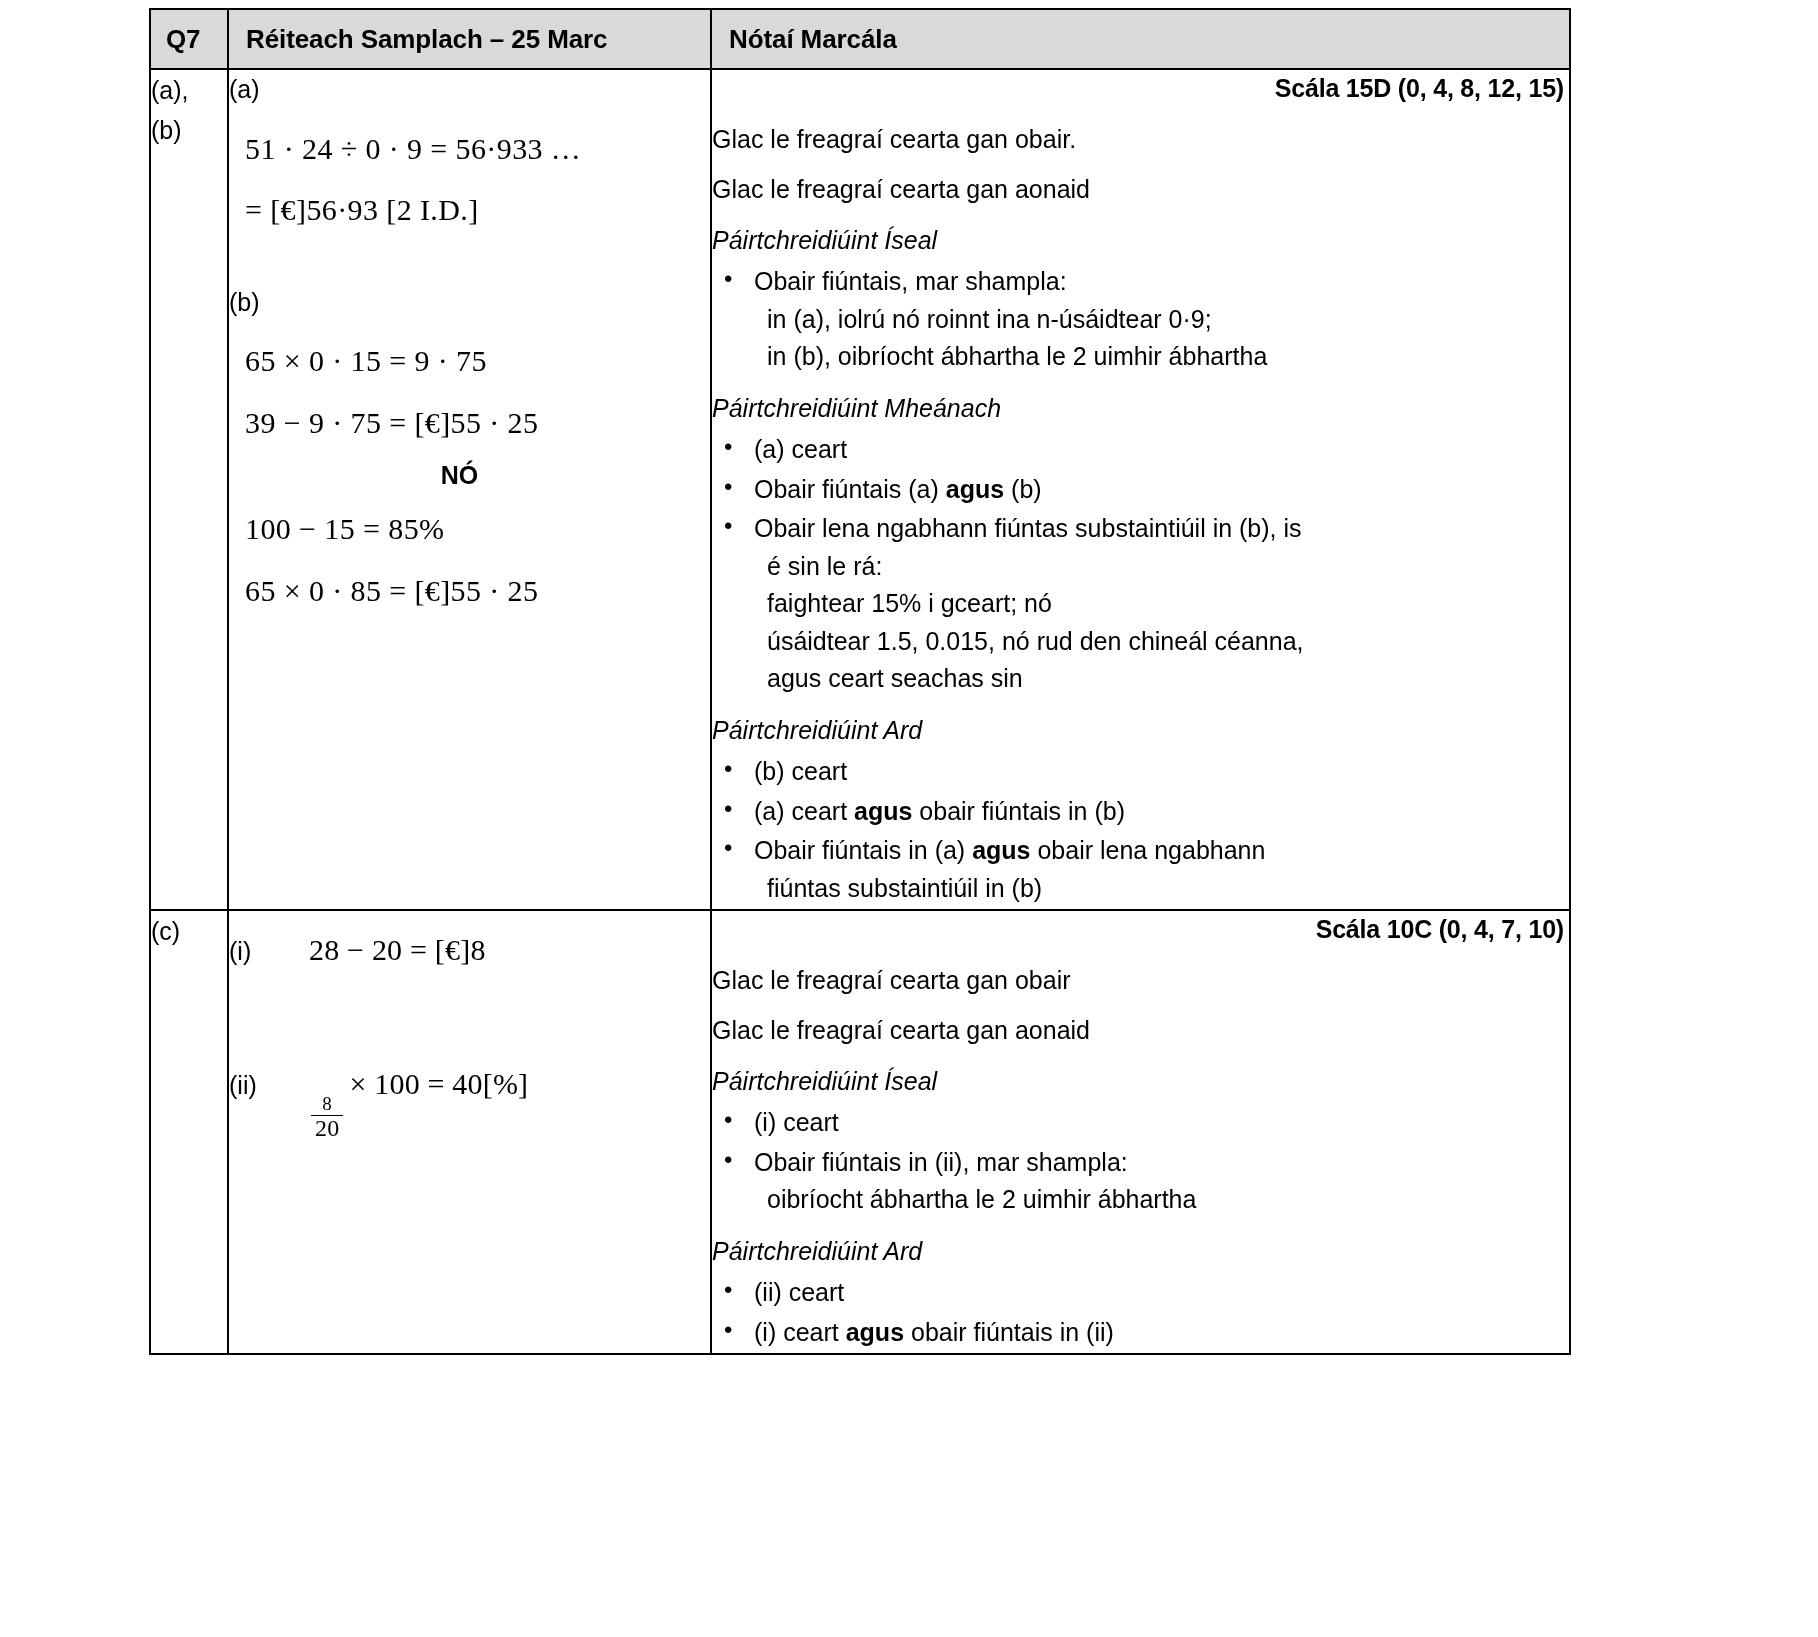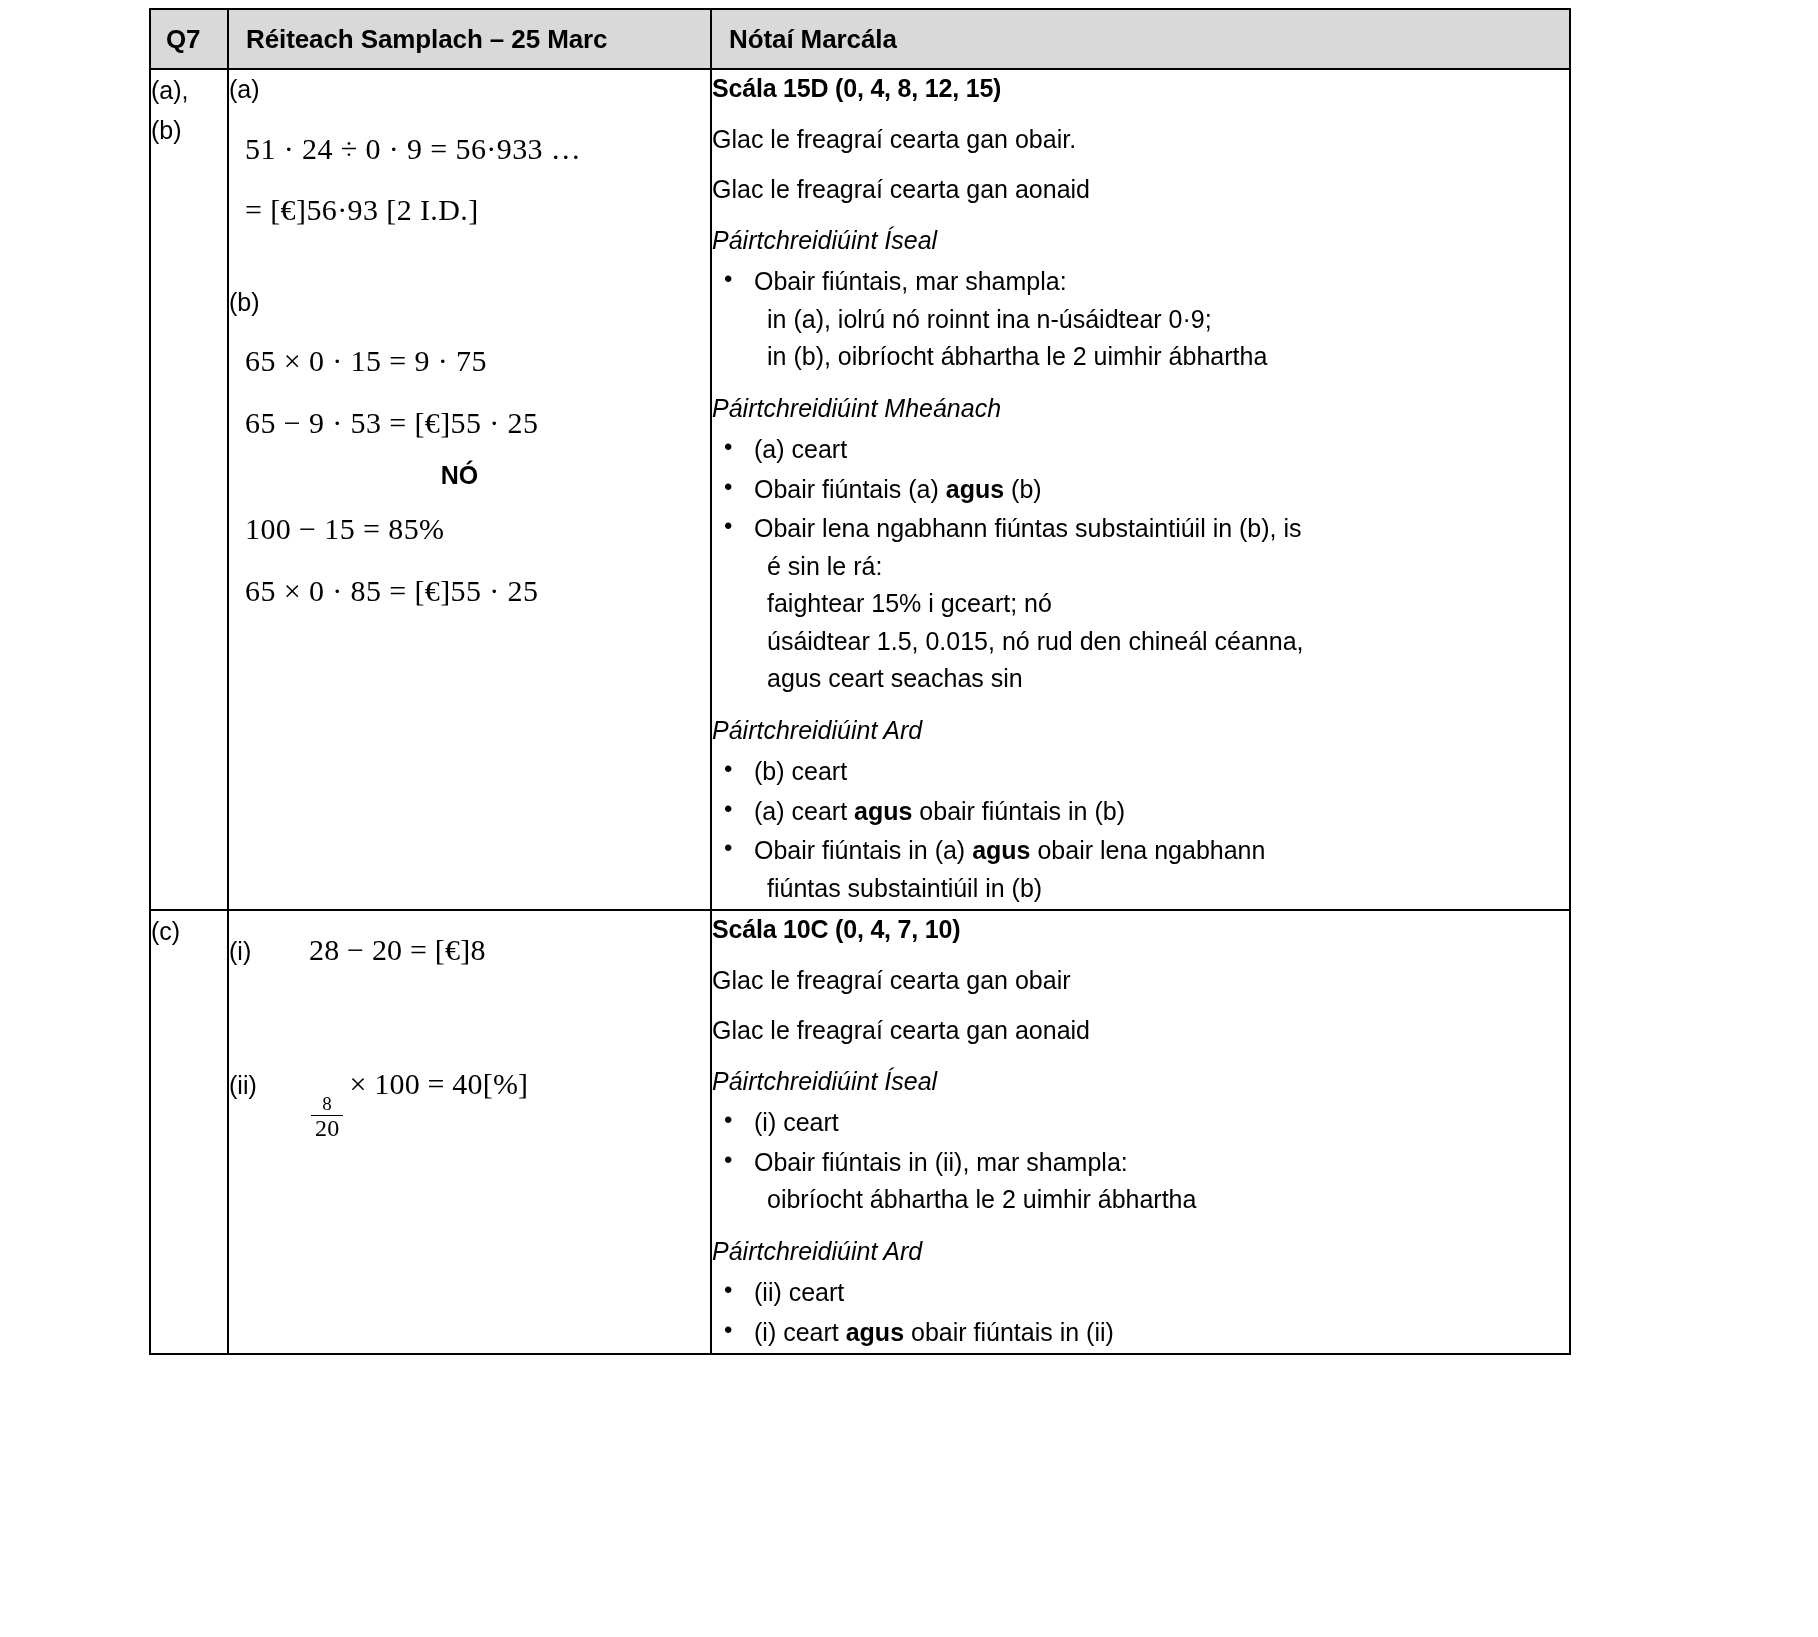--- a/index.html
+++ b/index.html
@@ -121,22 +121,23 @@
   .frac .den { font-size: 24px; padding: 0 4px; border-top: 1.6px solid #000; }
 
   
   td.notcol {
     padding: 18px 18px 26px 17px;
     font-size: 25px;
     line-height: 1.50;
   }
   .n-head {
     font-weight: bold;
-    margin: 0 12px 13px 0;
+    margin: 0 5px 13px 0;
     letter-spacing: -0.2px;
+    text-align: right;
   }
   .n-line {
     margin: 0 0 13px 0;
   }
   .n-sub {
     font-style: italic;
     margin: 0 16px 4px 0;
   }
   ul.blist {
     list-style: none;
@@ -193,21 +194,21 @@
 
         <td class="solcol">
           <p class="part-tag">(a)</p>
           <p class="math">51 · 24 ÷ 0 · 9 = 56·933 …</p>
           <p class="math">= [€]56·93  [2 I.D.]</p>
 
           <div class="gap-md"></div>
 
           <p class="part-tag">(b)</p>
           <p class="math">65 × 0 · 15 = 9 · 75</p>
-          <p class="math">65 − 9 · 53 = [€]55 · 25</p>
+          <p class="math">39 − 9 · 75 = [€]55 · 25</p>
 
           <p class="no-word">NÓ</p>
 
           <p class="math">100 − 15 = 85%</p>
           <p class="math">65 × 0 · 85 = [€]55 · 25</p>
         </td>
 
         <td class="notcol">
           <p class="n-head">Scála 15D (0, 4, 8, 12, 15)</p>
           <p class="n-line">Glac le freagraí cearta gan obair.</p>

